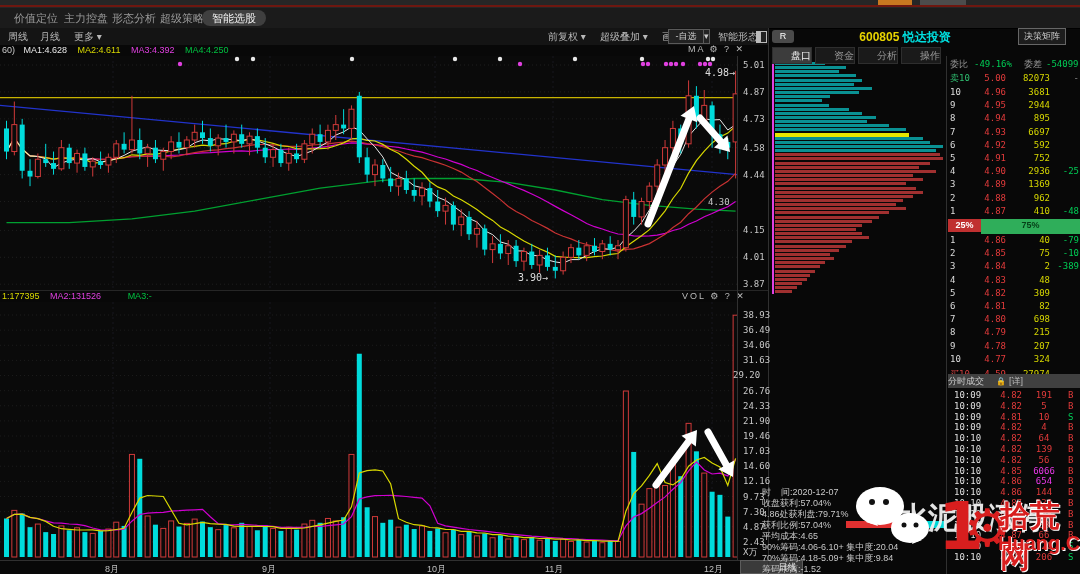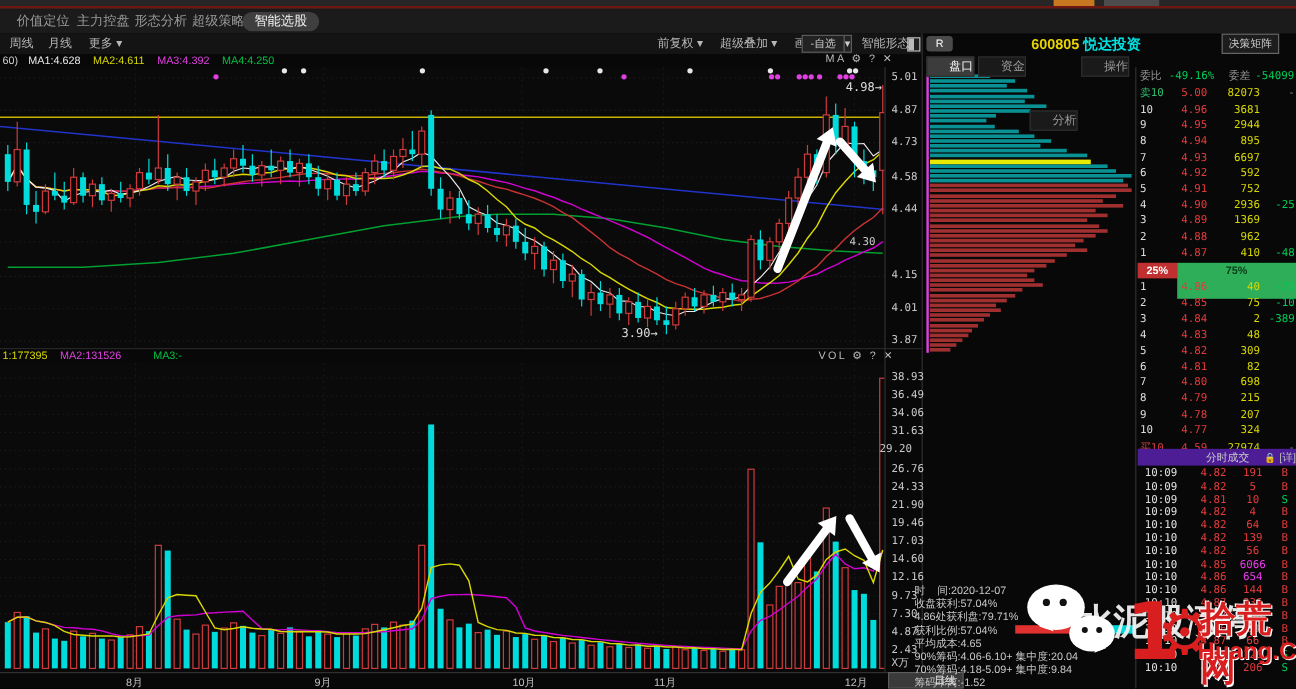--- a/index.html
+++ b/index.html
@@ -47,24 +47,24 @@
   
   .obrow{position:absolute;left:948px;width:132px;height:13px;font-size:9px;line-height:13px;
          font-family:"DejaVu Sans Mono",monospace;}
   .obrow span{position:absolute;top:0;}
   .ob-lv{left:2px;color:#ddd;}
   .ob-pr{left:24px;width:34px;text-align:right;color:#e23b3b;}
   .ob-vol{left:60px;width:42px;text-align:right;color:#d6d600;}
   .ob-d{left:100px;width:31px;text-align:right;color:#00cc55;}
   #ratiobar{left:948px;top:219px;width:132px;height:13px;font-size:9px;font-weight:bold;line-height:13px;}
   #ratio-l{position:absolute;left:0;top:0;width:33px;height:13px;background:#c03030;color:#fff;text-align:center;}
-  #ratio-r{position:absolute;left:33px;top:0;width:99px;height:30px;background:#2fae5a;color:#092;color:#064018;text-align:center;}
-  
-  #tickhdr{left:948px;top:374px;width:132px;height:14px;background:#4c1d95;font-size:9px;color:#ccc;
-           text-align:right;line-height:14px;}
+  #ratio-r{position:absolute;left:33px;top:0;width:99px;height:15px;background:#2fae5a;color:#092;color:#064018;text-align:center;}
+  
+  #tickhdr{left:948px;top:374px;width:132px;height:14px;background:#404040;font-size:9px;color:#ccc;
+           text-align:left;line-height:14px;}
   .tickrow{position:absolute;left:948px;width:132px;height:11px;font-size:9px;line-height:11px;
            font-family:"DejaVu Sans Mono",monospace;}
   .tk-t{position:absolute;left:6px;color:#e0e0e0;}
   .tk-p{position:absolute;left:44px;width:30px;text-align:right;color:#e23b3b;}
   .tk-v{position:absolute;left:76px;width:40px;text-align:center;color:#e23b3b;}
   .tk-v.m{color:#e838e8;}
   .tk-bs{position:absolute;left:120px;color:#e23b3b;}
   .tk-bs.s{color:#00d05a;}
   
   .statline{position:absolute;left:762px;font-size:9px;color:#c8c8c8;line-height:11px;white-space:pre;}
@@ -877,21 +877,21 @@
     <div class="axlab" style="left: 743px; top: 521.728px;">4.87</div>
     <div class="axlab" style="left: 743px; top: 536.895px;">2.43</div>
     <div class="axlab" style="left: 743px; top: 546px;">X万</div>
     <div class="xmonth" style="left: 105px;">8月</div>
     <div class="xmonth" style="left: 262px;">9月</div>
     <div class="xmonth" style="left: 427px;">10月</div>
     <div class="xmonth" style="left: 545px;">11月</div>
     <div class="xmonth" style="left: 704px;">12月</div>
     <div class="rptab active" style="left: 772px;">盘口</div>
     <div class="rptab" style="left: 815px;">资金</div>
-    <div class="rptab" style="left: 858px; margin-top: 45px;">分析</div>
+    <div class="rptab" style="left: 858px;">分析</div>
     <div class="rptab" style="left: 901px;">操作</div>
     <div class="statline" style="top: 487px;">时    间:2020-12-07</div>
     <div class="statline" style="top: 498px;">收盘获利:57.04%</div>
     <div class="statline" style="top: 509px;">4.86处获利盘:79.71%</div>
     <div class="statline" style="top: 520px;">获利比例:57.04%</div>
     <div class="statline" style="top: 531px;">平均成本:4.65</div>
     <div class="statline" style="top: 542px;">90%筹码:4.06-6.10+ 集中度:20.04</div>
     <div class="statline" style="top: 553px;">70%筹码:4.18-5.09+ 集中度:9.84</div>
     <div class="statline" style="top: 564px;">筹码乖离:-1.52</div>
   </div>

